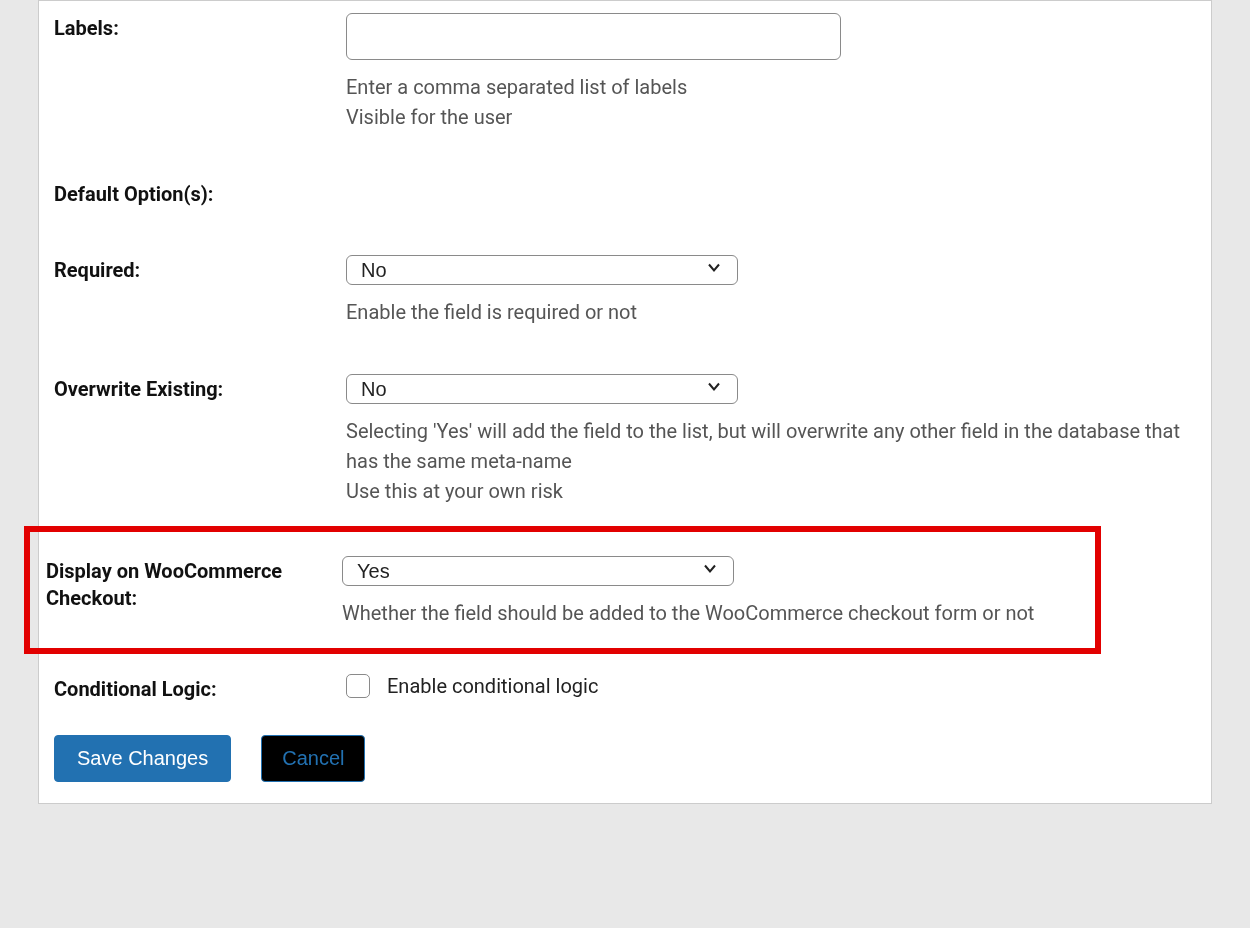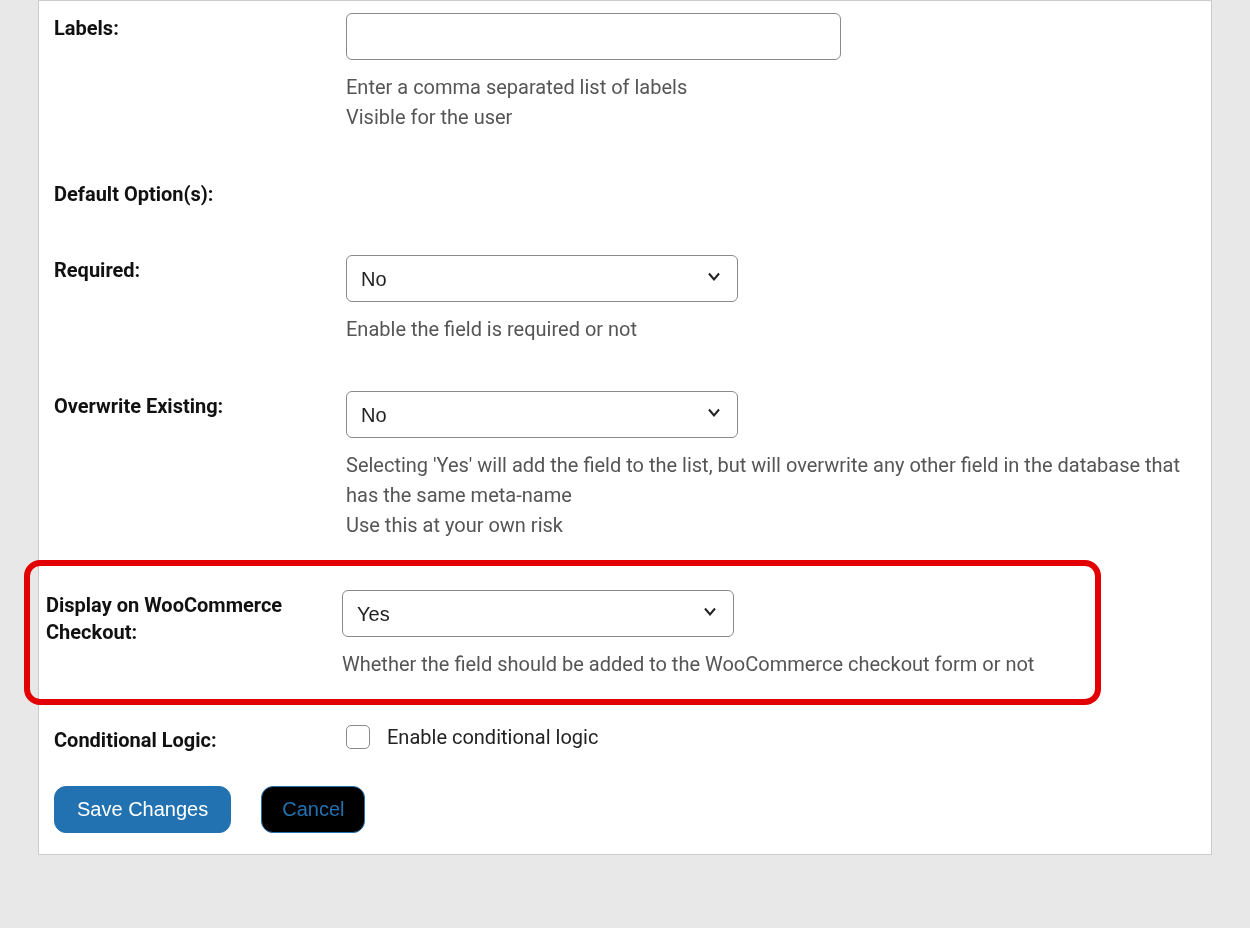--- a/index.html
+++ b/index.html
@@ -47,21 +47,21 @@
     font-size: 20px;
     line-height: 1.5;
     margin-top: 12px;
   }
   .select-wrap {
     position: relative;
     width: 392px;
   }
   .select-input {
     width: 100%;
-    height: 47px;
+    height: 30px;
     border: 1px solid #8a8a8a;
     border-radius: 6px;
     background: #fff;
     font-size: 20px;
     padding: 0 44px 0 14px;
     appearance: none;
     -webkit-appearance: none;
     outline: none;
     color: #222;
   }
@@ -88,40 +88,40 @@
     outline: none;
     cursor: pointer;
     margin: 0;
   }
   .checkbox-label {
     font-size: 20px;
     color: #222;
   }
   .highlight-box {
     border: 6px solid #e20000;
-    border-radius: 16px;
+    border-radius: 0;
     padding: 24px 8px 20px 16px;
     margin-left: -30px;
     margin-right: 95px;
     margin-bottom: 14px;
   }
   .highlight-box .form-row {
     padding: 0;
   }
   .highlight-box .form-label {
     flex: 0 0 296px;
   }
   .button-row {
     display: flex;
     gap: 30px;
     padding: 4px 0 6px 0;
   }
   .btn {
     height: 47px;
-    border-radius: 12px;
+    border-radius: 4px;
     font-size: 20px;
     padding: 0 22px;
     cursor: pointer;
     display: inline-flex;
     align-items: center;
     justify-content: center;
   }
   .btn-primary {
     background: #2271b1;
     color: #fff;

